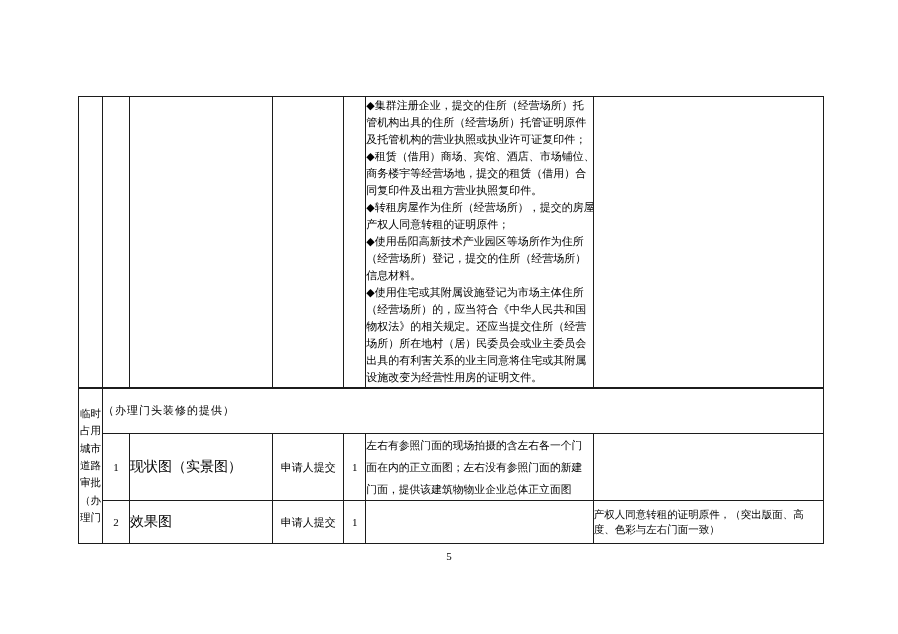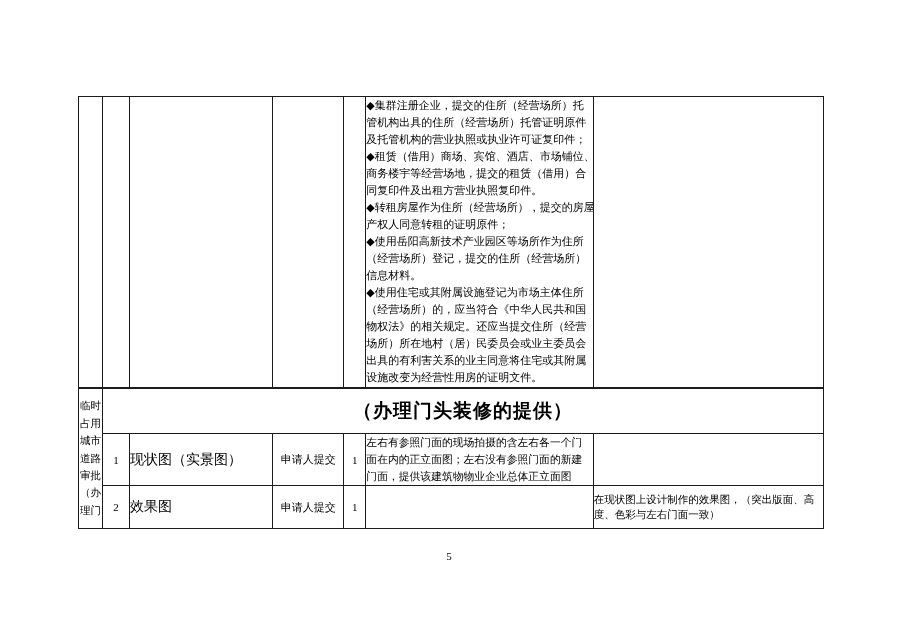--- a/index.html
+++ b/index.html
@@ -40,38 +40,37 @@
     text-align: left;
   }
   .cell-sidebar {
     font-size: 10.5px;
     line-height: 17.4px;
     text-align: center;
     vertical-align: middle;
   }
   .cell-section-header {
     font-family: "Liberation Sans", "DejaVu Sans", sans-serif;
-    font-weight: bold;
-    font-size: 19px;
-    text-align: center;
+    font-weight: normal;
+    font-size: 11px;
     letter-spacing: 1px;
   }
   .cell-center {
     text-align: center;
     font-size: 11px;
   }
   .cell-name {
     font-size: 14px;
     text-align: left;
     padding-left: 4px;
   }
   .cell-note-left {
     vertical-align: top;
     font-size: 10.8px;
-    line-height: 17px;
+    line-height: 22px;
     padding: 3px 2px 0 4px;
     text-align: left;
   }
   .cell-note-right {
     font-size: 10.5px;
     line-height: 15px;
     padding: 2px 2px 2px 4px;
     text-align: left;
     vertical-align: middle;
   }
@@ -148,21 +147,21 @@
 门面，提供该建筑物物业企业总体正立面图</td>
         <td class="cell-note-right pre"></td>
       </tr>
 
       <tr class="row-item2">
         <td class="cell-center">2</td>
         <td class="cell-name">效果图</td>
         <td class="cell-center">申请人提交</td>
         <td class="cell-center">1</td>
         <td class="cell-note-left pre"></td>
-        <td class="cell-note-right pre">在现状图上设计制作的效果图，（突出版面、高
+        <td class="cell-note-right pre">产权人同意转租的证明原件，（突出版面、高
 度、色彩与左右门面一致）</td>
       </tr>
     </tbody>
   </table>
 
   <div class="page-number">5</div>
 
 </div>
 
 </body></html>

